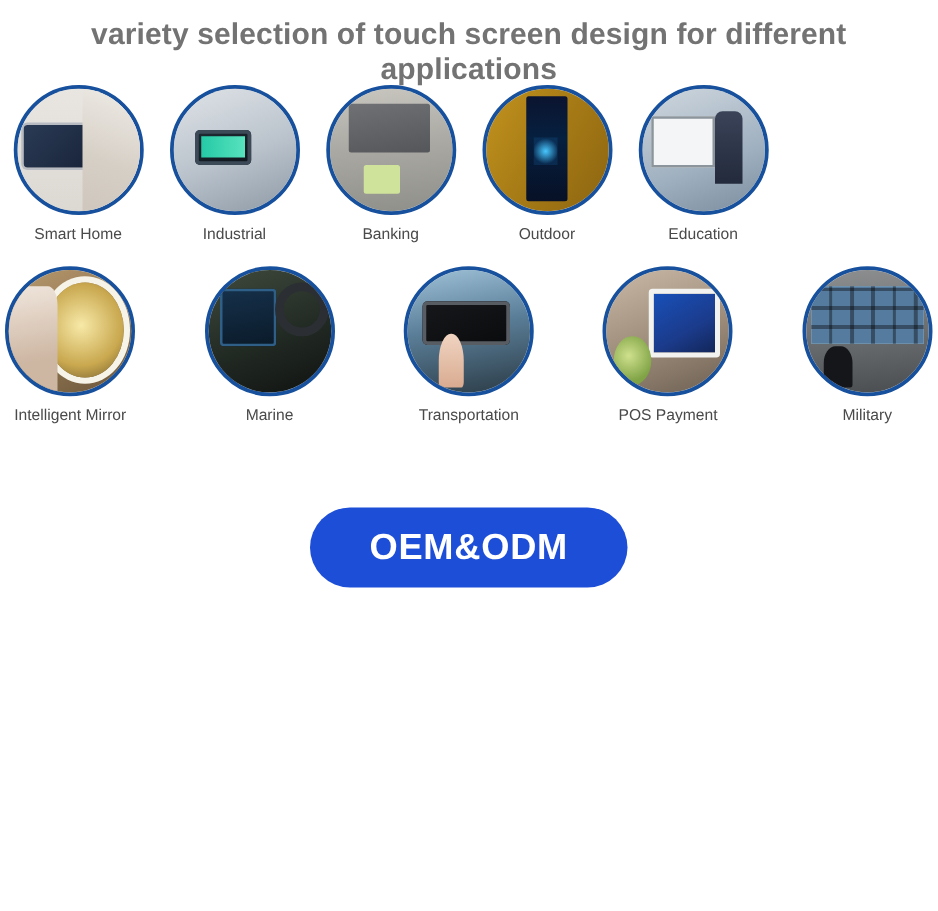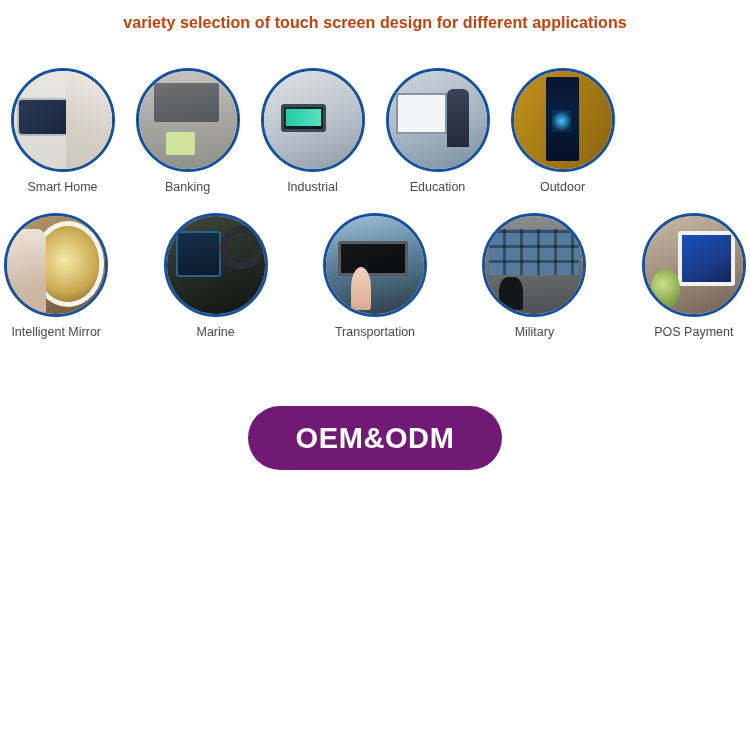--- a/index.html
+++ b/index.html
@@ -7,21 +7,21 @@
   body{
     width:750px;height:729px;background:#ffffff;overflow:hidden;
     font-family:"Liberation Sans","DejaVu Sans",sans-serif;
     -webkit-font-smoothing:antialiased;
   }
   .page{position:relative;width:750px;height:729px;}
 
   
   .title{
     position:absolute;left:0;top:14px;width:750px;text-align:center;
-    font-size:16px;font-weight:bold;color:#c2410c;letter-spacing:.1px;
+    font-size:24px;font-weight:bold;color:#737373;letter-spacing:.1px;
   }
 
   
   .apps{position:absolute;left:0;top:68px;width:750px;}
   .app-row{display:flex;width:750px;}
   .app-row.row2{margin-top:18px;gap:47px;}
   .app-cell{
     width:125px;display:flex;flex-direction:column;align-items:center;
   }
   .circle{
@@ -31,21 +31,21 @@
   }
   .circle .art{position:absolute;inset:0;}
   .app-label{
     margin-top:9px;font-size:12.5px;color:#4a4a4a;text-align:center;
     white-space:nowrap;line-height:1.1;
   }
 
   
   .oem{
     position:absolute;left:248px;top:406px;width:254px;height:64px;
-    background:#701a75;border-radius:32px;
+    background:#1d4ed8;border-radius:32px;
     display:flex;align-items:center;justify-content:center;
   }
   .oem span{
     color:#ffffff;font-size:29px;font-weight:bold;letter-spacing:.6px;
   }
 
   
   .process{position:absolute;left:0;top:500px;width:750px;height:229px;}
 
   
@@ -156,42 +156,42 @@
 
     <div class="app-row row1">
       <div class="app-cell">
         <div class="circle">
             <div class="art a-smarthome"></div>
           </div>
         <div class="app-label">Smart Home</div>
       </div>
       <div class="app-cell">
         <div class="circle">
+            <div class="art a-industrial"></div>
+          </div>
+        <div class="app-label">Industrial</div>
+      </div>
+      <div class="app-cell">
+        <div class="circle">
             <div class="art a-banking"></div>
           </div>
         <div class="app-label">Banking</div>
       </div>
       <div class="app-cell">
         <div class="circle">
-            <div class="art a-industrial"></div>
-          </div>
-        <div class="app-label">Industrial</div>
+            <div class="art a-outdoor"></div>
+          </div>
+        <div class="app-label">Outdoor</div>
       </div>
       <div class="app-cell">
         <div class="circle">
             <div class="art a-education"></div>
           </div>
         <div class="app-label">Education</div>
       </div>
-      <div class="app-cell">
-        <div class="circle">
-            <div class="art a-outdoor"></div>
-          </div>
-        <div class="app-label">Outdoor</div>
-      </div>
     </div>
 
     <div class="app-row row2">
       <div class="app-cell">
         <div class="circle">
             <div class="art a-mirror"></div>
           </div>
         <div class="app-label">Intelligent Mirror</div>
       </div>
       <div class="app-cell">
@@ -201,29 +201,29 @@
         <div class="app-label">Marine</div>
       </div>
       <div class="app-cell">
         <div class="circle">
             <div class="art a-transport"></div>
           </div>
         <div class="app-label">Transportation</div>
       </div>
       <div class="app-cell">
         <div class="circle">
+            <div class="art a-pos"></div>
+          </div>
+        <div class="app-label">POS Payment</div>
+      </div>
+      <div class="app-cell">
+        <div class="circle">
             <div class="art a-military"></div>
           </div>
         <div class="app-label">Military</div>
-      </div>
-      <div class="app-cell">
-        <div class="circle">
-            <div class="art a-pos"></div>
-          </div>
-        <div class="app-label">POS Payment</div>
       </div>
     </div>
 
   </div>
 
   <div class="oem">
     <span>OEM&amp;ODM</span>
   </div>
 
   <div class="process">

